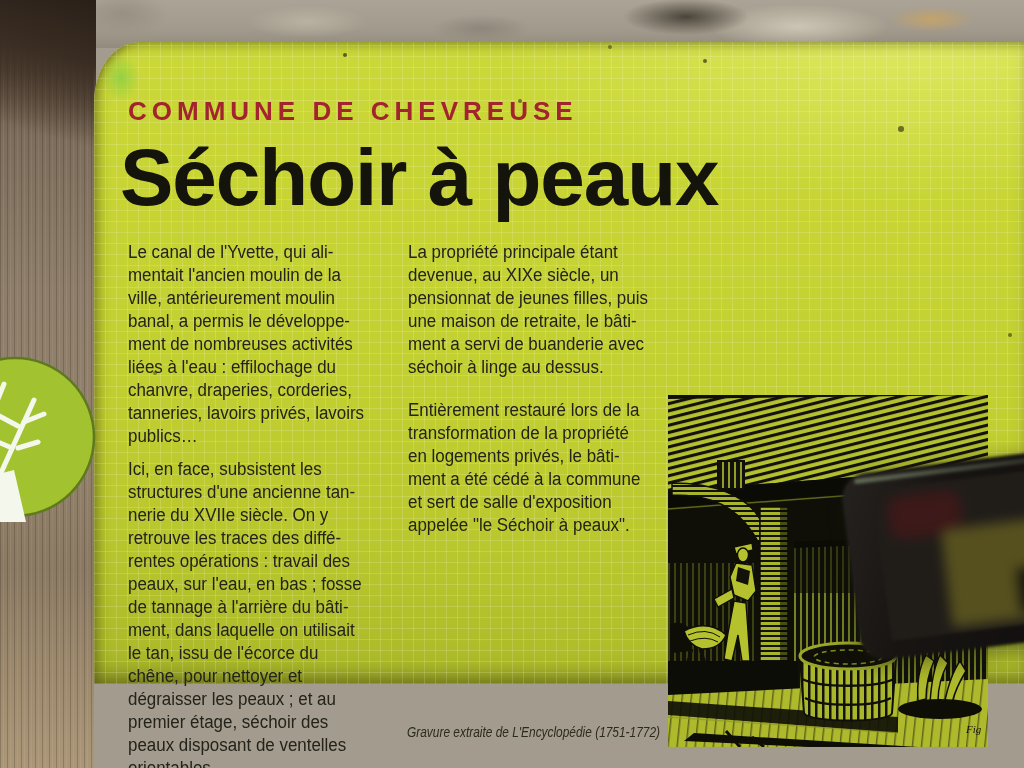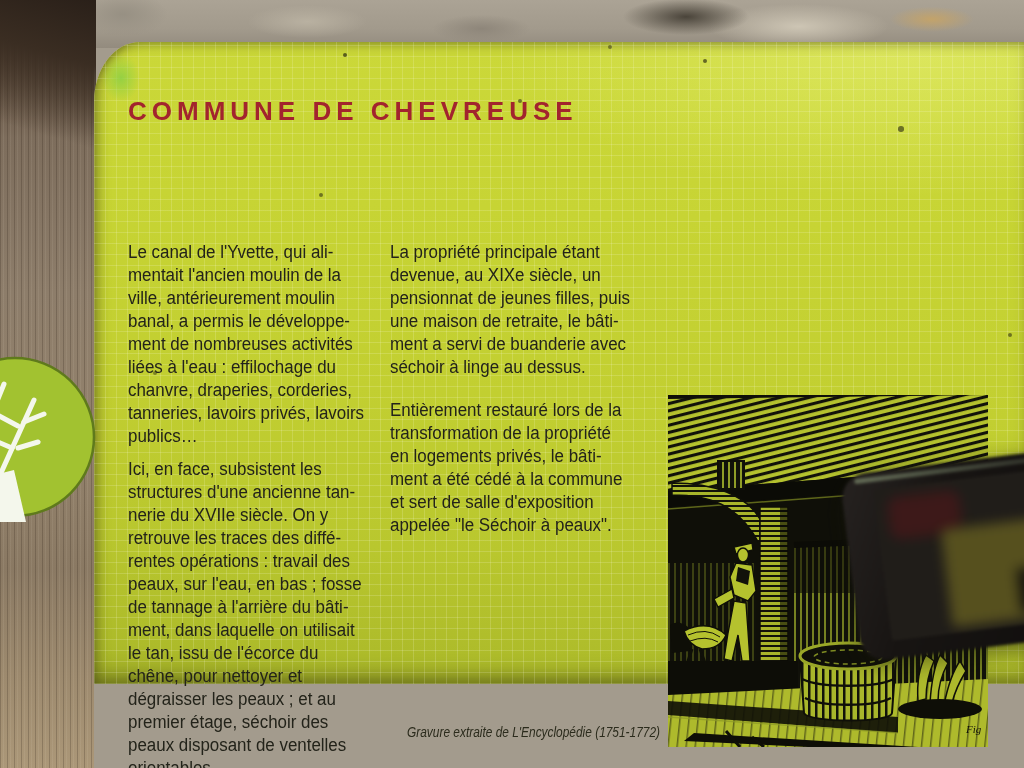--- a/index.html
+++ b/index.html
@@ -70,21 +70,21 @@
     font-size:26px;font-weight:bold;letter-spacing:5px;color:#a2242e;
     white-space:pre;
   }
   .sign-title{
     position:absolute;left:26px;top:92px;
     font-size:80px;font-weight:bold;letter-spacing:-1px;color:#14140d;
     line-height:1.1;white-space:pre;
   }
   .col{position:absolute;top:199px;color:#23231a;}
   .col-left{left:34px;width:285px;}
-  .col-right{left:296px;width:300px;}
+  .col-right{left:314px;width:300px;}
   .col p{
     margin:0;font-size:18px;line-height:23px;white-space:pre;
     transform:scaleX(0.94);transform-origin:left top;
   }
   .col-left p.second{margin-top:10px;}
   .col-right p.second{margin-top:20px;}
   
   .engraving{position:absolute;left:574px;top:353px;width:320px;height:352px;}
   .caption{
     position:absolute;left:250px;top:682px;width:316px;text-align:right;
@@ -139,20 +139,21 @@
       </g>
       <polygon points="56,170 92,170 80,118 64,122" fill="#f4f7ec"></polygon>
     </svg>
   </div>
 
   <div class="sign-panel">
     <div class="corner-smudge"></div>
     <div class="specks"></div>
 
     <div class="kicker">COMMUNE DE CHEVREUSE</div>
+    <div class="sign-title">Séchoir à peaux</div>
 
     <div class="col col-left">
       <p>Le canal de l'Yvette, qui ali-
 mentait l'ancien moulin de la
 ville, antérieurement moulin
 banal, a permis le développe-
 ment de nombreuses activités
 liées à l'eau : effilochage du
 chanvre, draperies, corderies,
 tanneries, lavoirs privés, lavoirs

